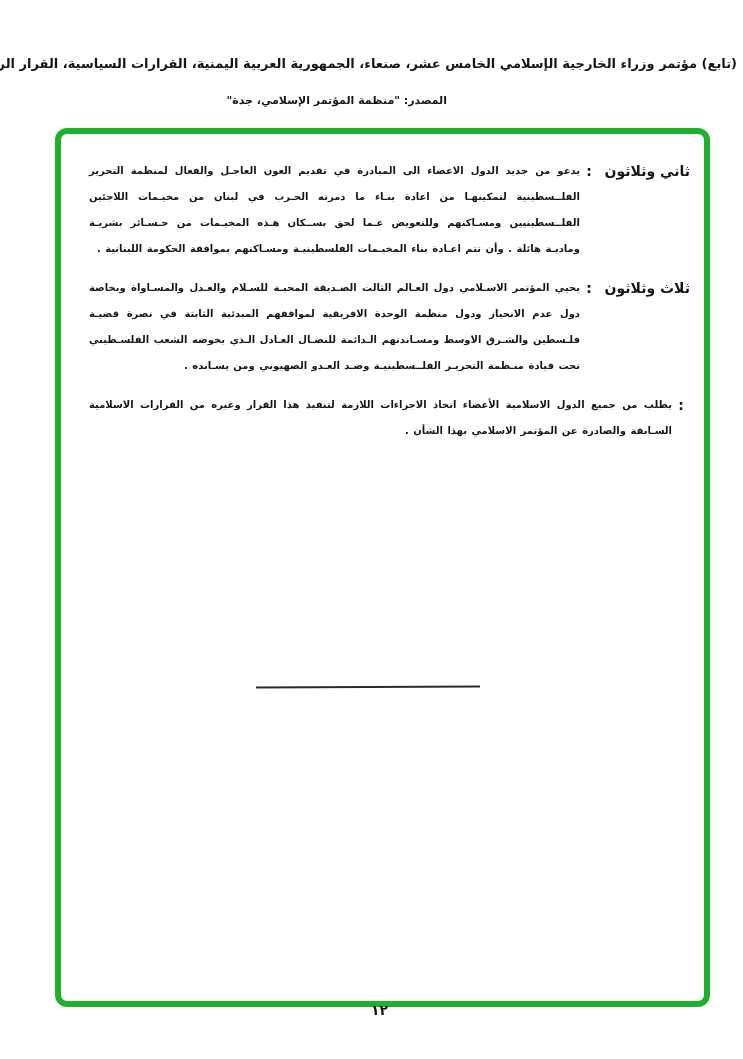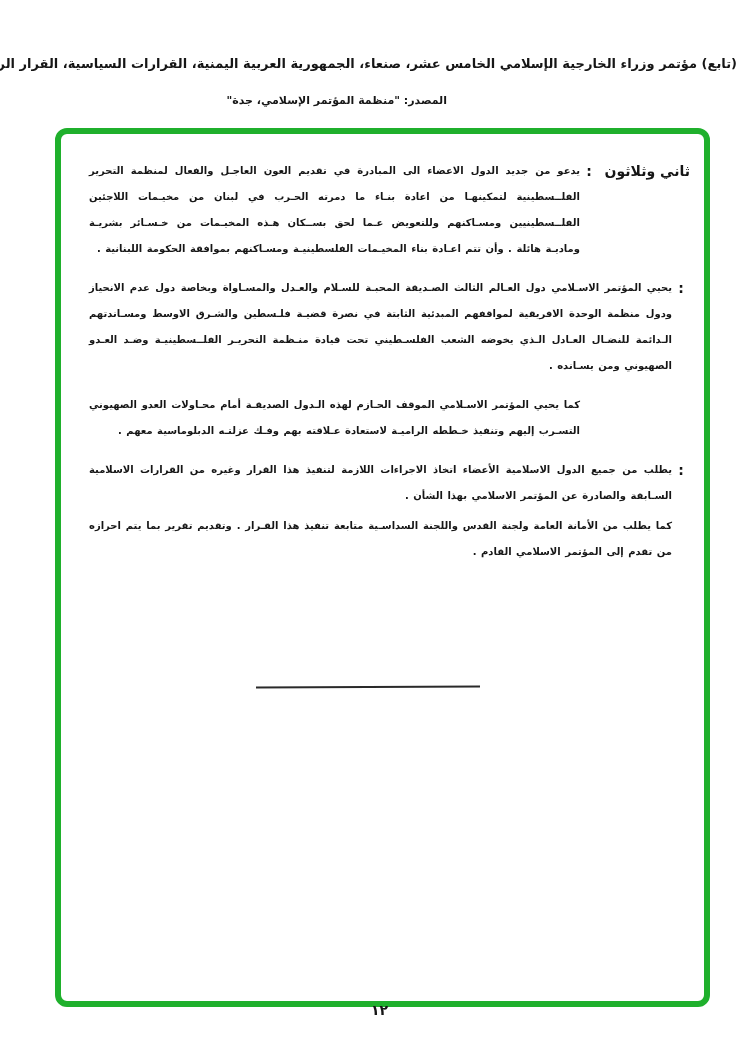--- a/index.html
+++ b/index.html
@@ -100,35 +100,30 @@
 <div class="green-frame">
   <div class="doc-body">
 
     <div class="para">
       <div class="plabel">ثاني وثلاثون</div>
       <div class="pcolon">:</div>
       <div class="ptext">يدعو من جديد الدول الاعضاء الى المبادرة في تقديم العون العاجـل والفعال لمنظمة التحرير الفلــسطينية لتمكينهـا من اعادة بنـاء ما دمرته الحـرب في لبنان من مخيـمات اللاجئين الفلــسطينيين ومسـاكنهم وللتعويض عـما لحق بســكان هـذه المخيـمات من خـسـائر بشريـة وماديـة هائلة . وأن تتم اعـادة بناء المخيـمات الفلسطينيـة ومسـاكنهم بموافقة الحكومة اللبنانية .</div>
     </div>
 
     <div class="para">
+      <div class="plabel">ثلاث وثلاثون</div>
       <div class="pcolon">:</div>
       <div class="ptext">يحيي المؤتمر الاسـلامي دول العـالم الثالث الصـديقة المحبـة للسـلام والعـدل والمسـاواة وبخاصة دول عدم الانحياز ودول منظمة الوحدة الافريقية لمواقفهم المبدئية الثابتة في نصرة قضيـة فلـسطين والشـرق الاوسط ومسـاندتهم الـدائمة للنضـال العـادل الـذي يخوضه الشعب الفلسـطيني تحت قيادة منـظمة التحريـر الفلــسطينيـة وضـد العـدو الصهيوني ومن يسـانده .</div>
     </div>
 
-    <div class="para">
-      <div class="plabel"></div>
-      <div class="pcolon"></div>
-      <div class="ptext">كما يحيي المؤتمر الاسـلامي الموقف الحـازم لهذه الـدول الصديقـة أمام محـاولات العدو الصهيوني التسـرب إليهم وتنفيذ خـططه الراميـة لاستعادة عـلاقته بهم وفـك عزلتـه الدبلوماسية معهم .</div>
-    </div>
 
     <div class="para">
       <div class="pcolon">:</div>
       <div class="ptext">
         <span>يطلب من جميع الدول الاسلامية الأعضاء اتخاذ الاجراءات اللازمة لتنفيذ هذا القرار وغيره من القرارات الاسلامية السـابقة والصادرة عن المؤتمر الاسلامي بهذا الشأن .</span>
-        <span class="sub2">كما يطلب من الأمانة العامة ولجنة القدس واللجنة السداسـية متابعة تنفيذ هذا القـرار . وتقديم تقرير بما يتم احرازه من تقدم إلى المؤتمر الاسلامي القادم .</span>
       </div>
     </div>
 
   </div>
 </div>
 
 <div class="divider-line"></div>
 
 <div class="page-number">١٢</div>
 

